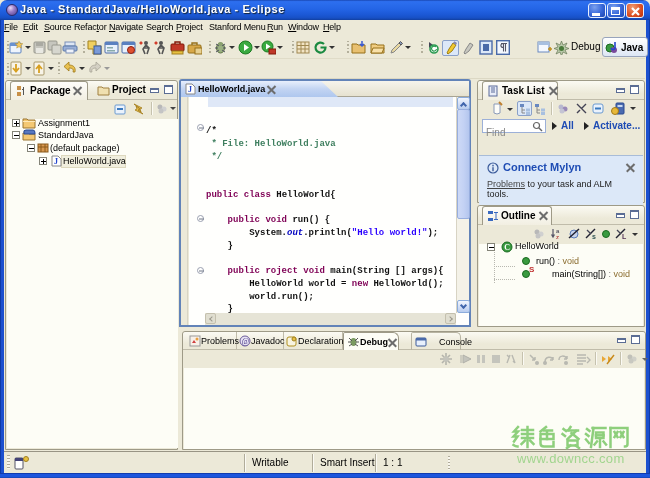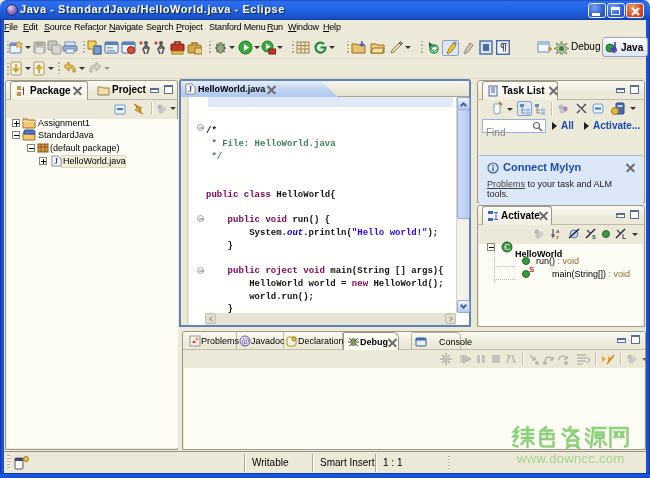--- a/index.html
+++ b/index.html
@@ -522,21 +522,21 @@
 </div>
 
 <div id="outline" class="panel">
   <div class="tabrow"></div>
   <div class="vtab sel" style="left:4px;width:70px;">
     <svg class="icon" style="left:4px;top:3px" width="13" height="12" viewBox="0 0 13 12">
         <rect x="1" y="1" width="5" height="3" fill="#3a6ac0"></rect>
         <rect x="1" y="8" width="5" height="3" fill="#3a6ac0"></rect>
         <path d="M7 2.5 h4 M7 9.5 h4 M9 2.5 v7" stroke="#3a6ac0" fill="none"></path>
       </svg>
-    <span style="position:absolute;left:18px;top:3px;">Activate</span>
+    <span style="position:absolute;left:18px;top:3px;">Outline</span>
     <span class="closex" style="position:absolute;left:56px;top:4px;"></span>
   </div>
   <div class="minmax" style="right:2px;">
       <div class="mm1"></div>
       <div class="mm2"></div>
     </div>
   <div style="position:absolute;left:0;top:20px;right:0;height:17px;" id="ol-toolbar">
     <svg class="bi" style="left:55px;top:2px" width="12" height="12" viewBox="0 0 12 12">
         <circle cx="4" cy="4" r="2.5" fill="#b8b8b8"></circle>
         <circle cx="8" cy="6" r="2.5" fill="#d0d0d0"></circle>
@@ -569,21 +569,21 @@
   <div id="ol-tree">
     <div style="position:absolute;left:15px;top:8px;width:1px;height:31px;background:repeating-linear-gradient(180deg,#b8b8b0 0 1px,transparent 1px 2px);"></div>
     <div style="position:absolute;left:15px;top:22px;width:22px;height:1px;background:repeating-linear-gradient(90deg,#b8b8b0 0 1px,transparent 1px 2px);"></div>
     <div style="position:absolute;left:15px;top:35px;width:22px;height:1px;background:repeating-linear-gradient(90deg,#b8b8b0 0 1px,transparent 1px 2px);"></div>
     <div class="trow" style="left:0;top:-3px;">
       <span class="expander" style="left:8px;top:2px;"></span>
       <svg class="icon" style="left:22px;top:0px" width="13" height="13" viewBox="0 0 13 13">
           <circle cx="6" cy="6" r="5" fill="#3a9a40" stroke="#1a6a20"></circle>
           <text x="3.2" y="9" font-size="8" font-weight="bold" fill="#fff" font-family="serif">C</text>
         </svg>
-      <span style="position:absolute;left:36px;top:8px;font-weight:bold;">HelloWorld</span>
+      <span style="position:absolute;left:36px;top:0;font-weight:normal;">HelloWorld</span>
     </div>
     <div class="trow" style="left:0;top:10px;">
       <svg class="icon" style="left:42px;top:2px" width="10" height="10" viewBox="0 0 10 10">
           <circle cx="5" cy="5" r="3.5" fill="#3a9a40" stroke="#1a6a20"></circle>
         </svg>
       <span style="position:absolute;left:57px;top:2px;">run() <span style="color:#777">: </span><span style="color:#8a6c2e">void</span></span>
     </div>
     <div class="trow" style="left:0;top:23px;">
       <svg class="icon" style="left:42px;top:2px" width="10" height="10" viewBox="0 0 10 10">
           <circle cx="5" cy="5" r="3.5" fill="#3a9a40" stroke="#1a6a20"></circle>

